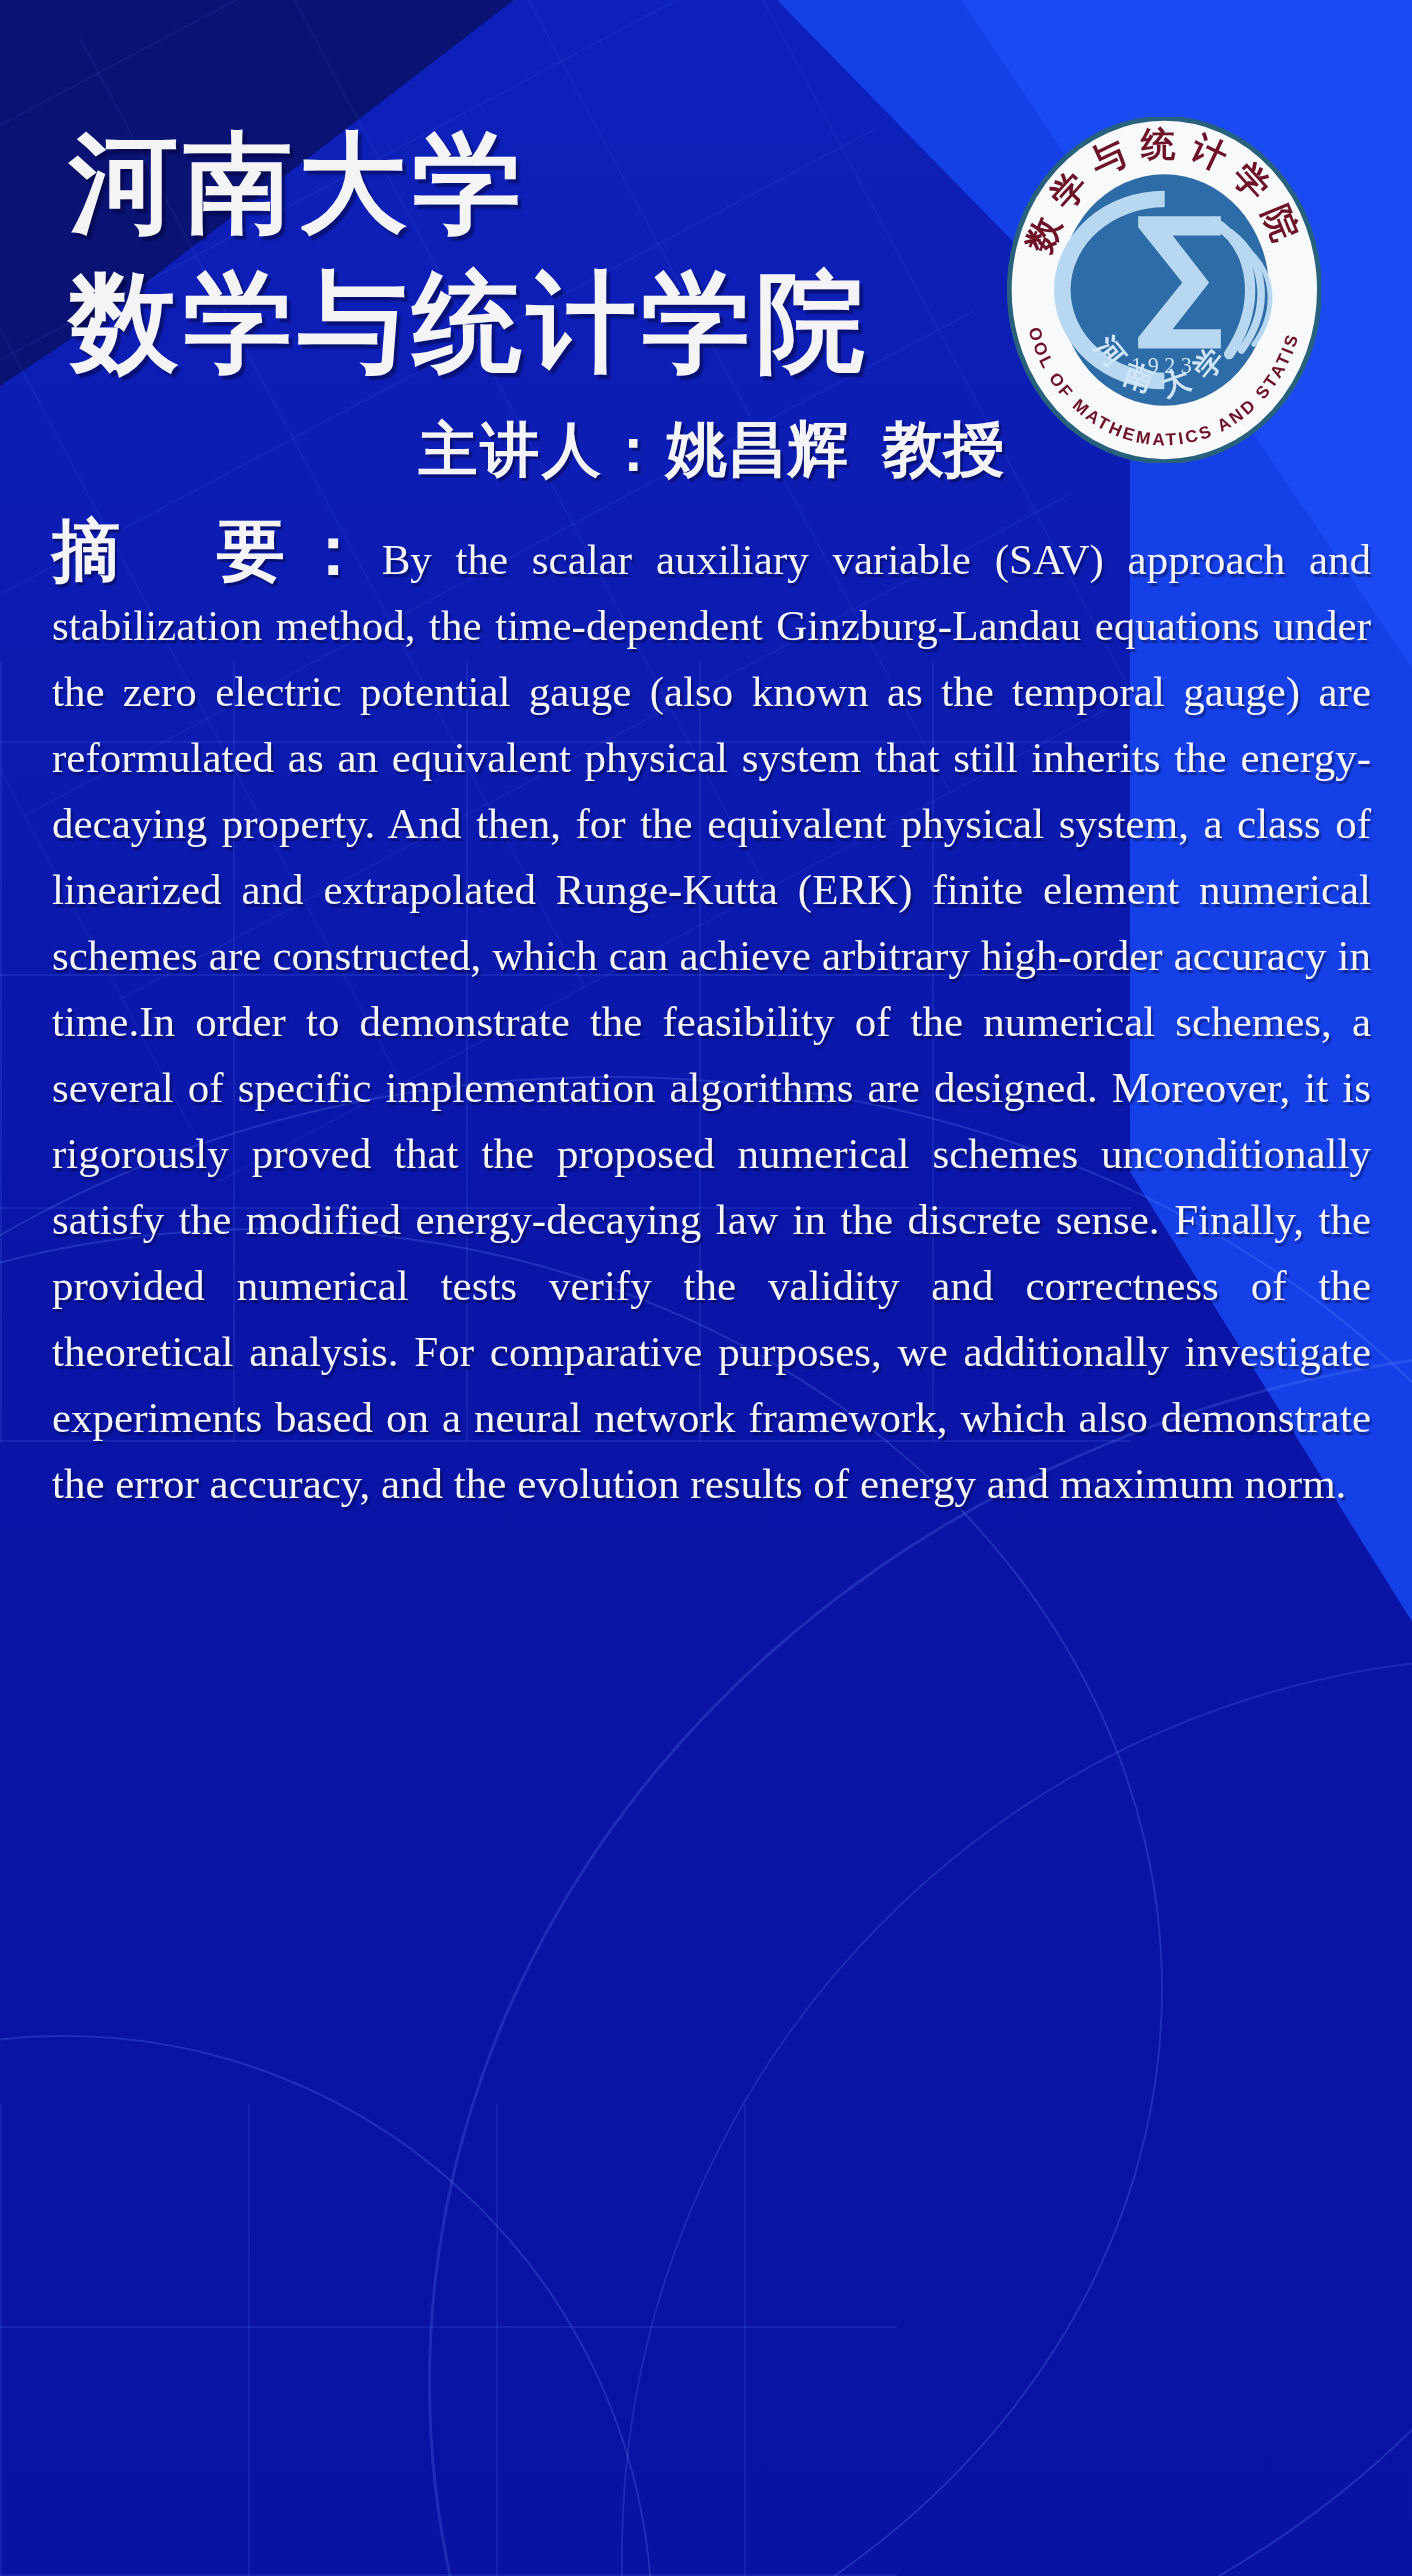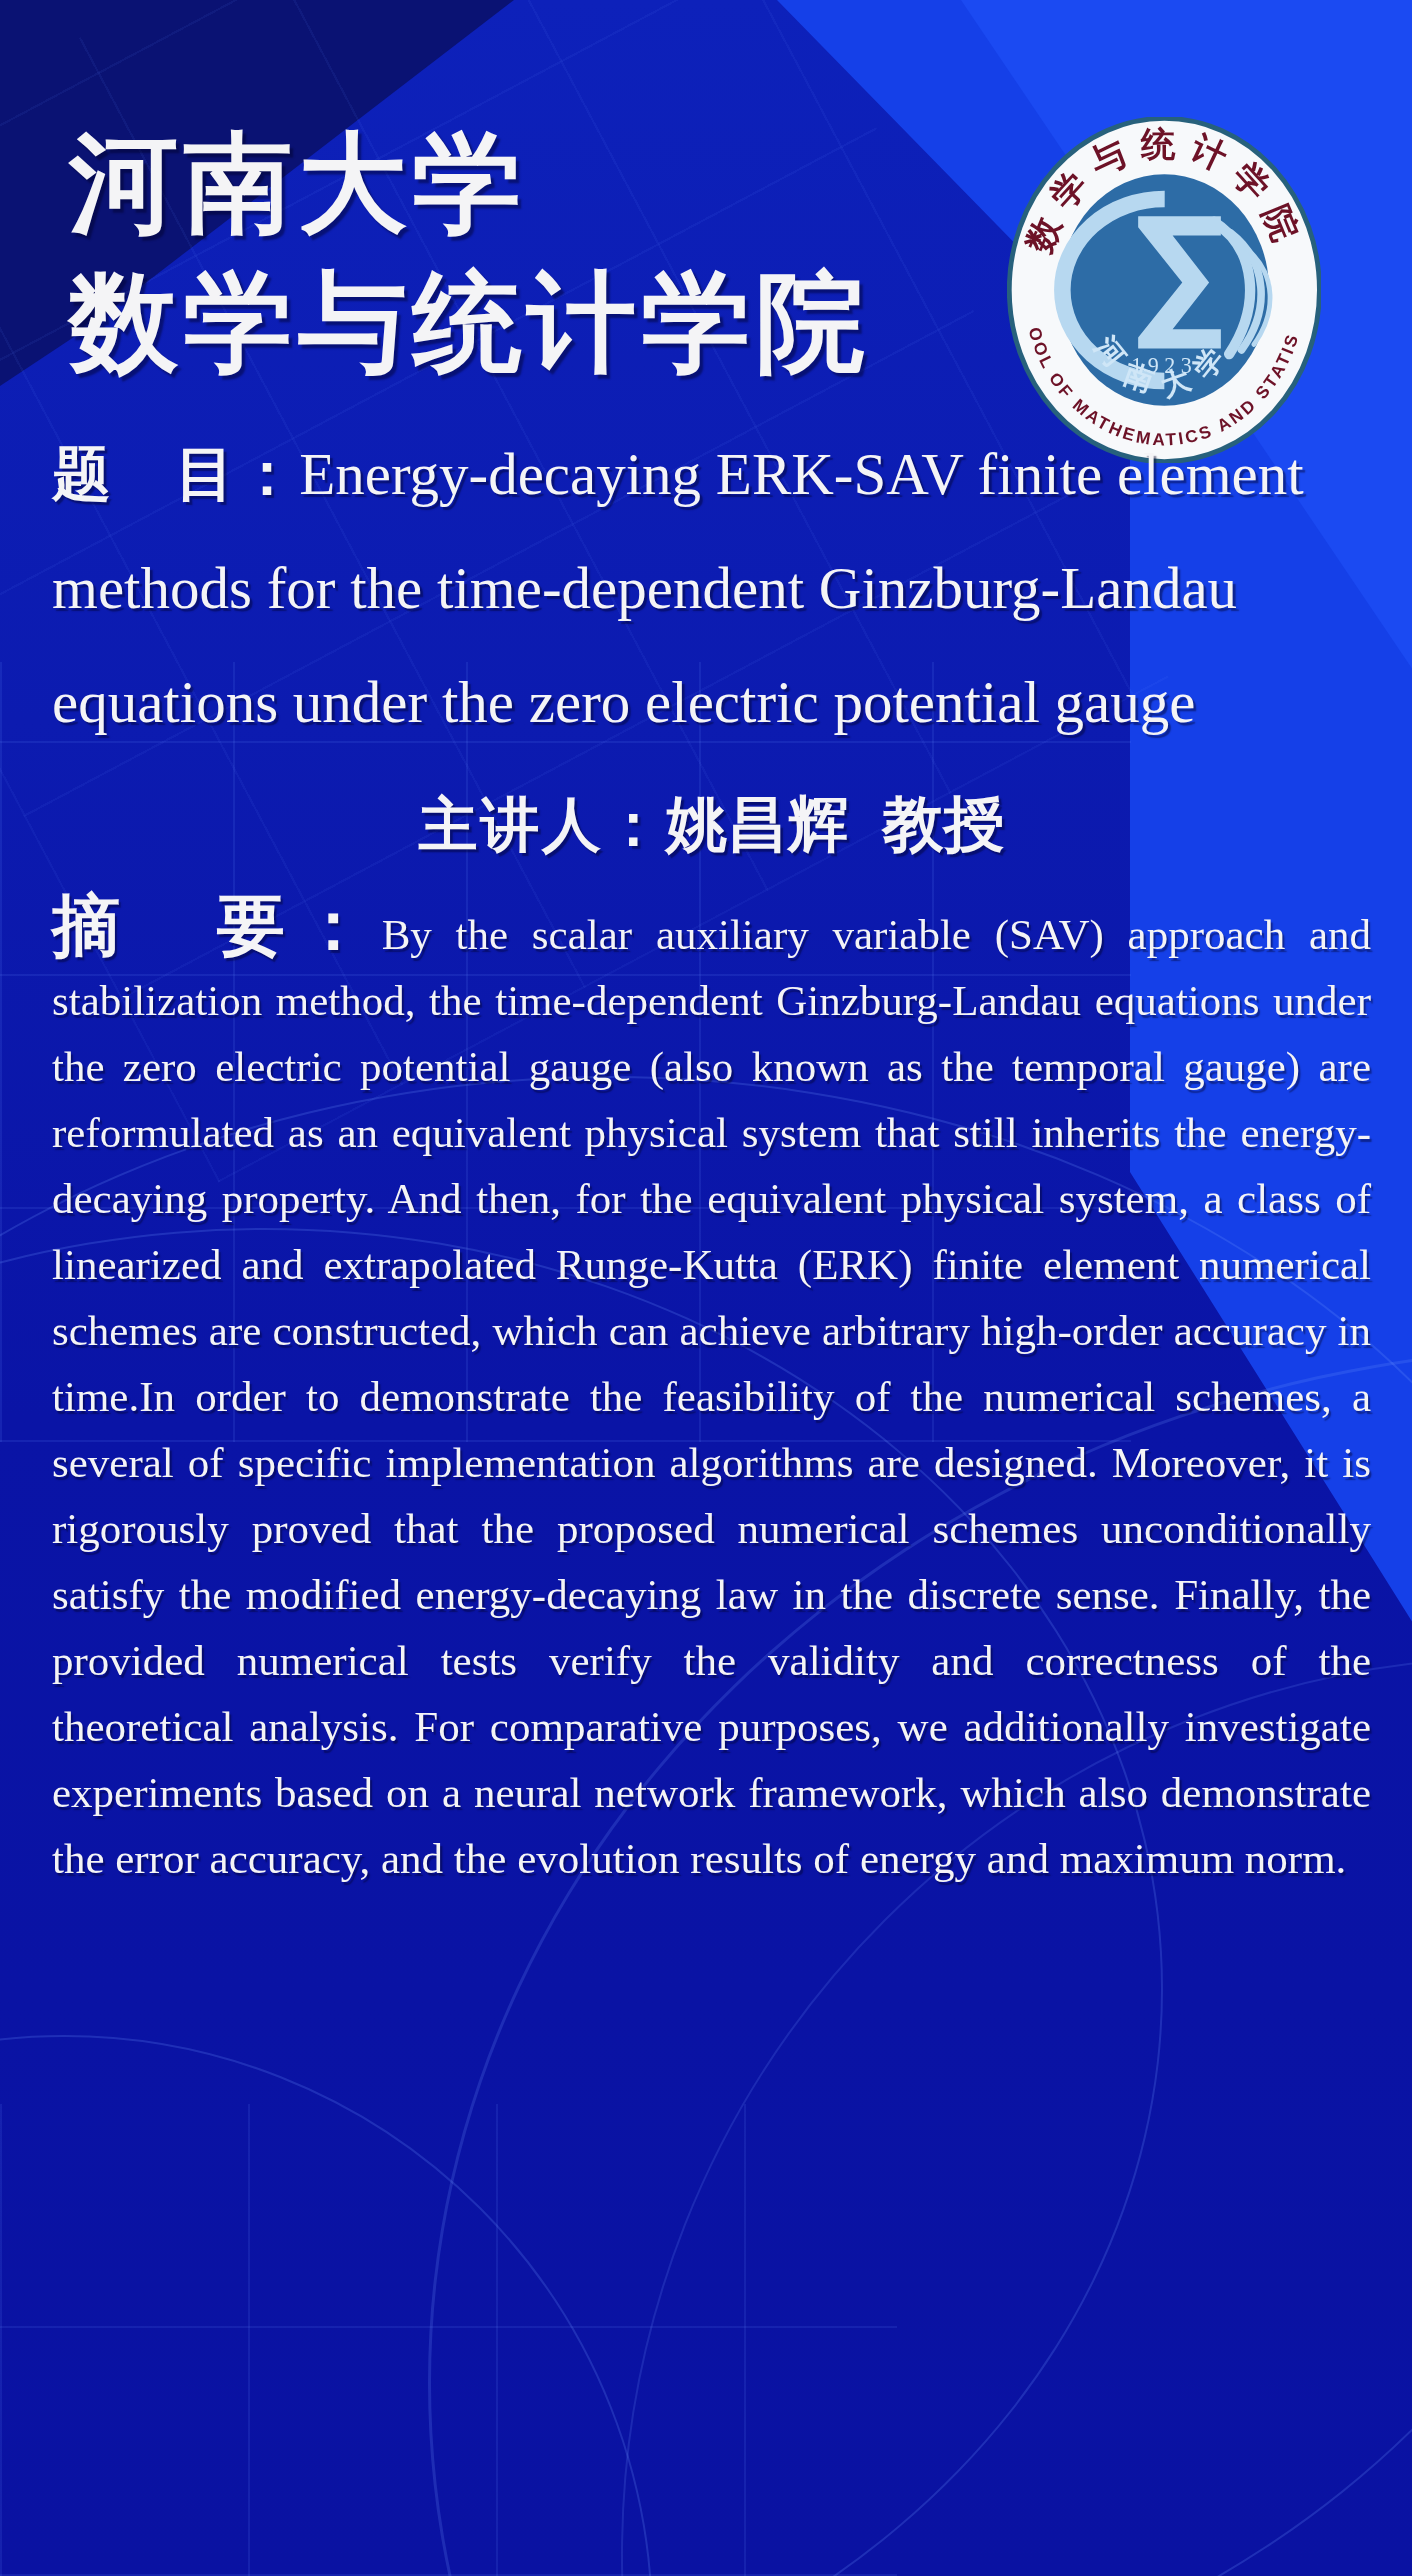--- a/index.html
+++ b/index.html
@@ -139,21 +139,20 @@
         <textPath href="#arcBottom" xlink:href="#arcBottom" startOffset="50%" text-anchor="middle">SCHOOL OF MATHEMATICS AND STATISTICS</textPath>
       </text>
     </svg>
   </div>
 
   <div class="content">
     <div class="h1line">河南大学</div>
     <div class="h1line">数学与统计学院</div>
 
 
-    <p class="field f-title"><span class="lab">题　目：</span><span class="val val-serif" style="font-size:59px">Energy-decaying ERK-SAV finite element methods for the time-dependent Ginzburg-Landau equations under the zero electric potential gauge</span></p>
 
     <p class="field f-speaker"><span class="lab">主讲人：</span><span class="val val-sans">姚昌辉  教授</span></p>
 
 
 
 
     <p class="abstract"><span class="lab">摘　要：</span><span>By the scalar auxiliary variable (SAV) approach and stabilization method, the time-dependent Ginzburg-Landau equations under the zero electric potential gauge (also known as the temporal gauge) are reformulated as an equivalent physical system that still inherits the energy-decaying property. And then, for the equivalent physical system, a class of linearized and extrapolated Runge-Kutta (ERK) finite element numerical schemes are constructed, which can achieve arbitrary high-order accuracy in time.In order to demonstrate the feasibility of the numerical schemes, a several of specific implementation algorithms are designed. Moreover, it is rigorously proved that the proposed numerical schemes unconditionally satisfy the modified energy-decaying law in the discrete sense. Finally, the provided numerical tests verify the validity and correctness of the theoretical analysis. For comparative purposes, we additionally investigate experiments based on a neural network framework, which also demonstrate the error accuracy, and the evolution results of energy and maximum norm.</span></p>
   </div>
 
 </div>

